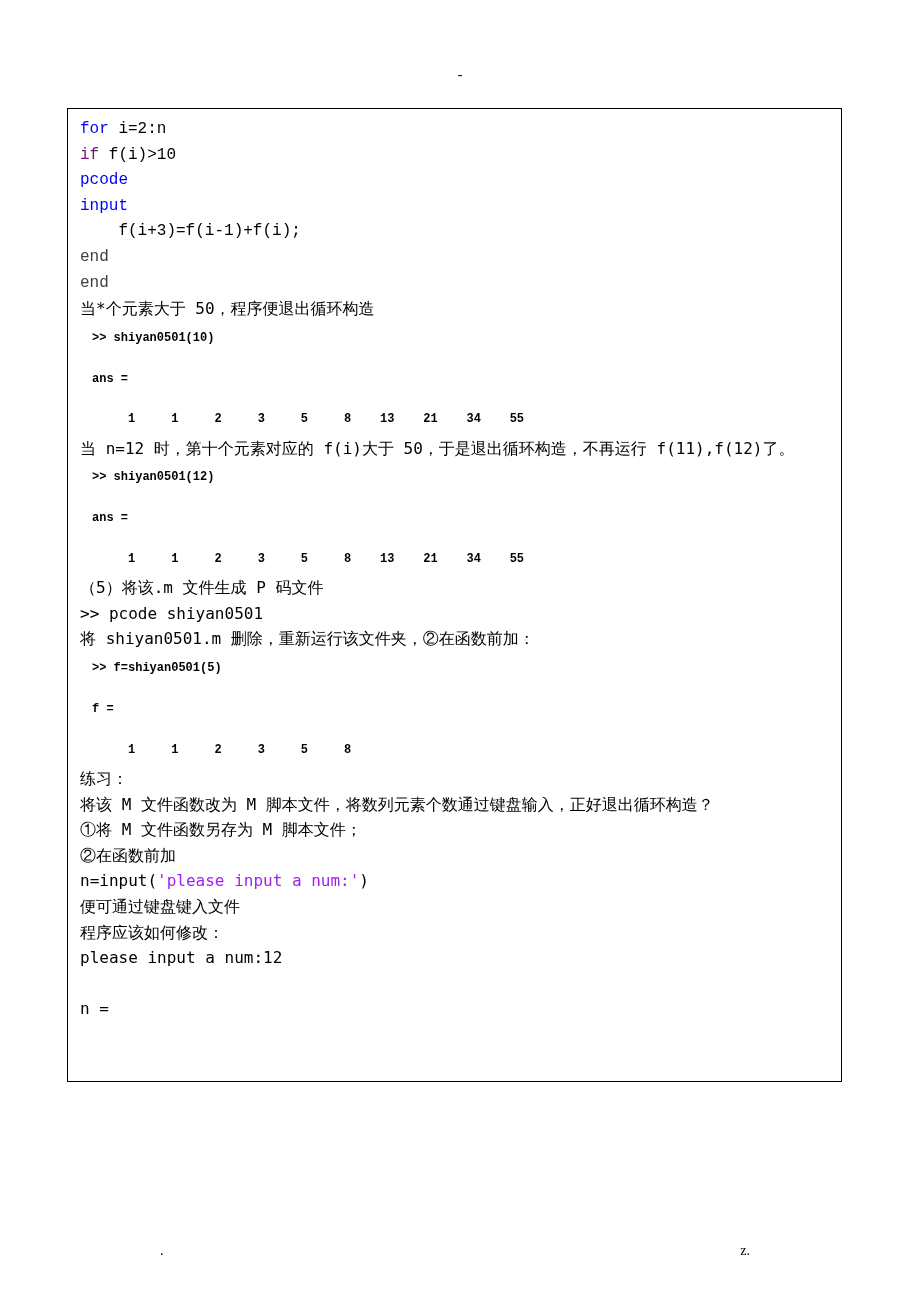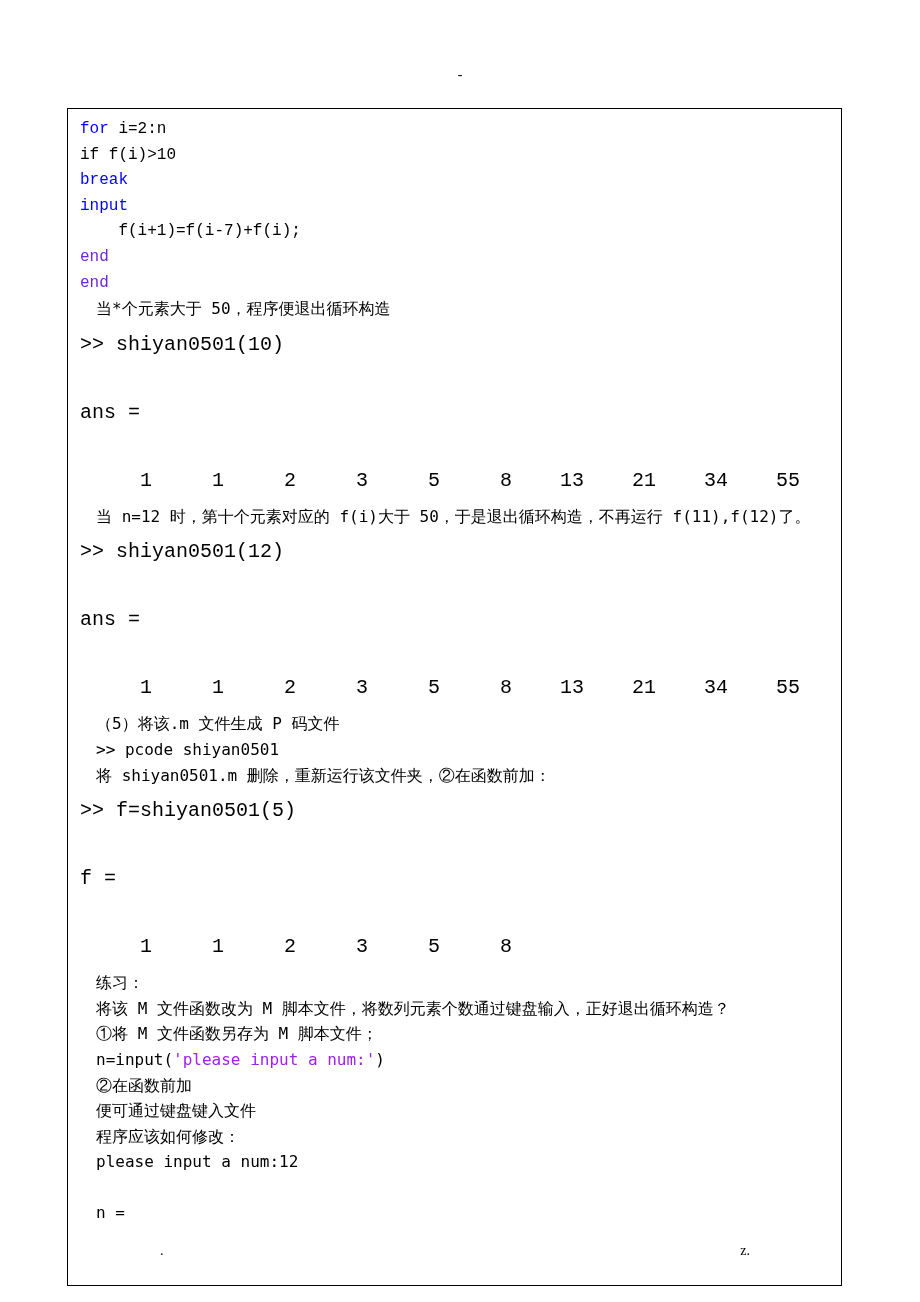--- a/index.html
+++ b/index.html
@@ -31,35 +31,35 @@
       padding: 8px 12px;
       font-size: 16px;
       line-height: 1.6;
     }
     .code-line {
       font-family: "Courier New", monospace;
       font-size: 16px;
       white-space: pre;
     }
     .kw-for { color: #0000ff; }
-    .kw-if { color: #000000; }
+    .kw-if { color: #701a75; }
     .kw-break { color: #0000ff; }
     .kw-else { color: #0000ff; }
-    .kw-end { color: #6d28d9; }
+    .kw-end { color: #404040; }
     .text-line {
       font-family: "SimSun", "宋体", monospace;
       font-size: 16px;
-      margin-left: 16px;
     }
     .matlab-output {
       font-family: "Courier New", monospace;
-      font-size: 20px;
+      font-size: 12px;
       white-space: pre;
       line-height: 1.7;
-      margin: 6px 0;
+      margin: 6px 12px;
+      font-weight: bold;
     }
     .string-lit { color: #a020f0; }
     .footer-left {
       position: absolute;
       bottom: 43px;
       left: 160px;
       font-size: 14px;
       color: #000;
     }
     .footer-right {
@@ -71,23 +71,23 @@
     }
   </style>
 </head>
 <body>
 
 <div class="page-marker-top">-</div>
 
 <div class="content-box">
   <div class="code-line"><span class="kw-for">for</span><span> i=2:n</span></div>
   <div class="code-line"><span class="kw-if">if</span><span> f(i)&gt;10</span></div>
-  <div class="code-line"><span class="kw-break">break</span></div>
+  <div class="code-line"><span class="kw-break">pcode</span></div>
   <div class="code-line"><span class="kw-else">input</span></div>
-  <div class="code-line"><span>    f(i+1)=f(i-7)+f(i);</span></div>
+  <div class="code-line"><span>    f(i+3)=f(i-1)+f(i);</span></div>
   <div class="code-line"><span class="kw-end">end</span></div>
   <div class="code-line"><span class="kw-end">end</span></div>
 
   <div class="text-line">当*个元素大于 50，程序便退出循环构造</div>
 
   <div class="matlab-output">&gt;&gt; shiyan0501(10)
 
 ans =
 
      1     1     2     3     5     8    13    21    34    55</div>
@@ -106,22 +106,22 @@
 
   <div class="matlab-output">&gt;&gt; f=shiyan0501(5)
 
 f =
 
      1     1     2     3     5     8</div>
 
   <div class="text-line">练习：</div>
   <div class="text-line">将该 M 文件函数改为 M 脚本文件，将数列元素个数通过键盘输入，正好退出循环构造？</div>
   <div class="text-line">①将 M 文件函数另存为 M 脚本文件；</div>
+  <div class="text-line">②在函数前加</div>
   <div class="text-line"><span>n=input(</span><span class="string-lit">'please input a num:'</span><span>)</span></div>
-  <div class="text-line">②在函数前加</div>
   <div class="text-line">便可通过键盘键入文件</div>
   <div class="text-line">程序应该如何修改：</div>
   <div class="text-line">please input a num:12</div>
   <div class="text-line">&nbsp;</div>
   <div class="text-line">n =</div>
   <div class="text-line">&nbsp;</div>
   <div class="text-line">&nbsp;</div>
 </div>
 
 <div class="footer-left">.</div>

